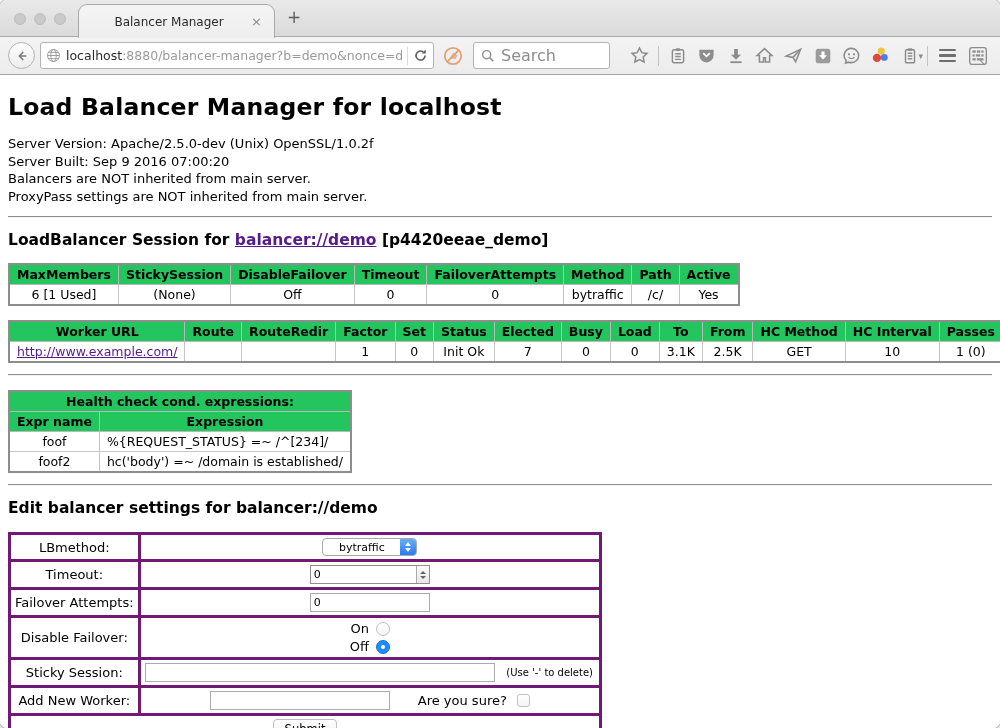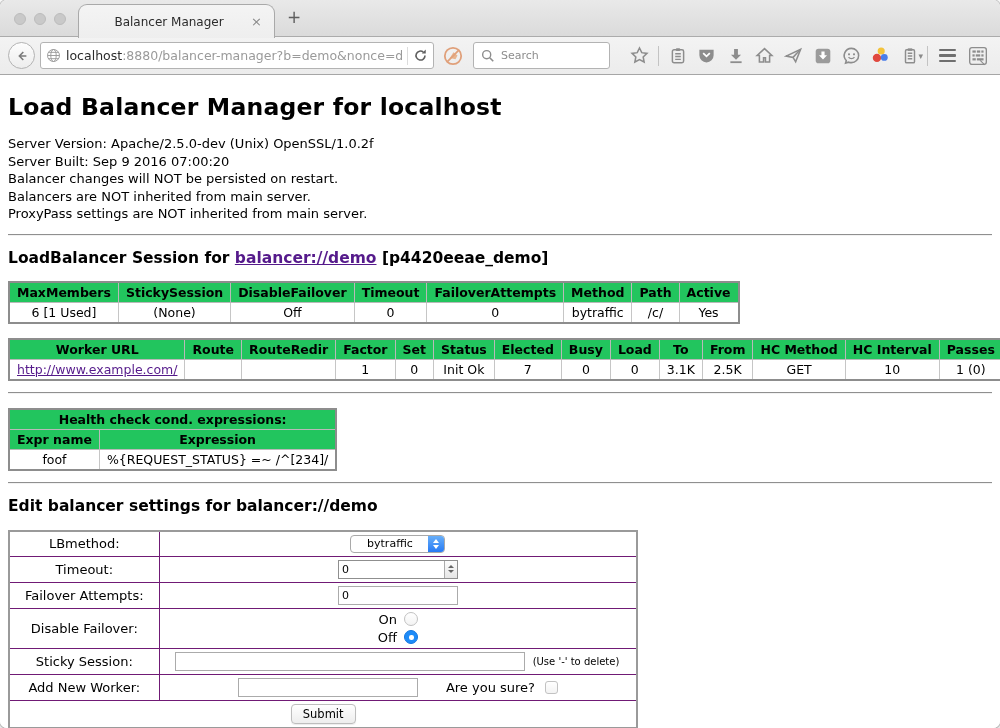--- a/index.html
+++ b/index.html
@@ -36,21 +36,21 @@
     display:flex; align-items:center; width:394px; height:27px; margin-left:5px;
     background:#fff; border:1px solid #b3b3b3; border-radius:3px; padding:0 5px; gap:5px; flex:0 0 auto;
   }
   .url-text { flex:1; font-size:12.5px; color:#9a9a9a; white-space:nowrap; overflow:hidden; }
   .url-text .domain { color:#2b2b2b; }
   .url-sep { width:1px; height:18px; background:#dcdcdc; }
   .searchbar {
     display:flex; align-items:center; width:137px; height:27px; margin-left:10px;
     background:#fff; border:1px solid #b3b3b3; border-radius:3px; padding:0 7px; gap:6px; flex:0 0 auto;
   }
-  .search-text { font-size:11px; color:#8d8d8d; }
+  .search-text { font-size:16px; color:#8d8d8d; }
   .blocked { margin-left:9px; flex:0 0 auto; display:flex; }
   .tb-icons { display:flex; align-items:center; margin-left:auto; gap:0; }
   .tb-btn { width:29px; display:flex; align-items:center; justify-content:center; }
   .vsep { width:1px; height:20px; background:#c3c3c3; margin:0 4px; }
   .caret { font-size:9px; color:#8a8a8a; margin-left:-6px; }
   .hamburger { display:flex; flex-direction:column; gap:3px; padding:0 7px; }
   .hamburger i { display:block; width:17px; height:2.5px; background:#6f6f6f; border-radius:1px; }
   
   .content { padding:2px 8px 0 8px; background:#fff; height:653px; overflow:hidden; color:#000; }
   .content h1 { font-size:23.5px; margin:16px 0 6px 0; letter-spacing:.2px; }
@@ -63,21 +63,21 @@
   table.data { border-collapse:collapse; font-size:12.5px; margin-top:14px; }
   table.data th { background:#22c55e; font-weight:bold; padding:2px 7px; border:1px solid #b9b9b9; text-align:center; white-space:nowrap; }
   table.data td { padding:2px 7px; border:1px solid #c6c6c6; text-align:center; white-space:nowrap; }
   table.data { border:2px solid #8d8d8d; }
   table.data td.left { text-align:left; }
   table.data a { color:#551a8b; }
   .worker-table { margin-top:16px; }
   .health-table { margin-top:2px; }
   
   table.form { border-collapse:collapse; border:2px solid #9a9a9a; width:594px; font-size:13px; margin-top:15px; }
-  table.form td { border:1px solid #701a75; padding:3px 15px; }
+  table.form td { border:3px solid #701a75; padding:3px 4px; }
   td.flabel { width:116px; text-align:center; white-space:nowrap; }
   td.ffield { text-align:center; }
   
   .select {
     display:inline-flex; align-items:center; width:95px; height:18px; background:#fff;
     border:1px solid #a9a9a9; border-radius:4px; font-size:11px; overflow:hidden; vertical-align:middle;
   }
   .select .sel-val { flex:1; text-align:center; }
   .select .stepper {
     width:16px; height:18px; background:linear-gradient(#6cb2f9,#2377f4); display:flex;
@@ -269,21 +269,20 @@
       </span>
     </div>
   </div>
 
   <div class="content">
     <h1>Load Balancer Manager for localhost</h1>
 
     <div class="server-info">
       <div>Server Version: Apache/2.5.0-dev (Unix) OpenSSL/1.0.2f</div>
       <div>Server Built: Sep 9 2016 07:00:20</div>
-      <div>Balancer changes will NOT be persisted on restart.</div>
       <div>Balancers are NOT inherited from main server.</div>
       <div>ProxyPass settings are NOT inherited from main server.</div>
     </div>
 
     <hr>
 
     <h3><span>LoadBalancer Session for </span><a href="#">balancer://demo</a><span> [p4420eeae_demo]</span></h3>
 
     <table class="data">
       <tbody>
@@ -357,20 +356,24 @@
         <th colspan="2">Health check cond. expressions:</th>
       </tr>
       <tr>
         <th>Expr name</th>
         <th style="width:235px">Expression</th>
       </tr>
       <tr>
         <td>foof</td>
         <td class="left">%{REQUEST_STATUS} =~ /^[234]/</td>
       </tr>
+      <tr>
+        <td>foof2</td>
+        <td class="left">hc('body') =~ /domain is established/</td>
+      </tr>
     </tbody>
       </table>
 
     <hr>
 
     <h3>Edit balancer settings for balancer://demo</h3>
 
     <table class="form">
       <tbody>
           <tr>

